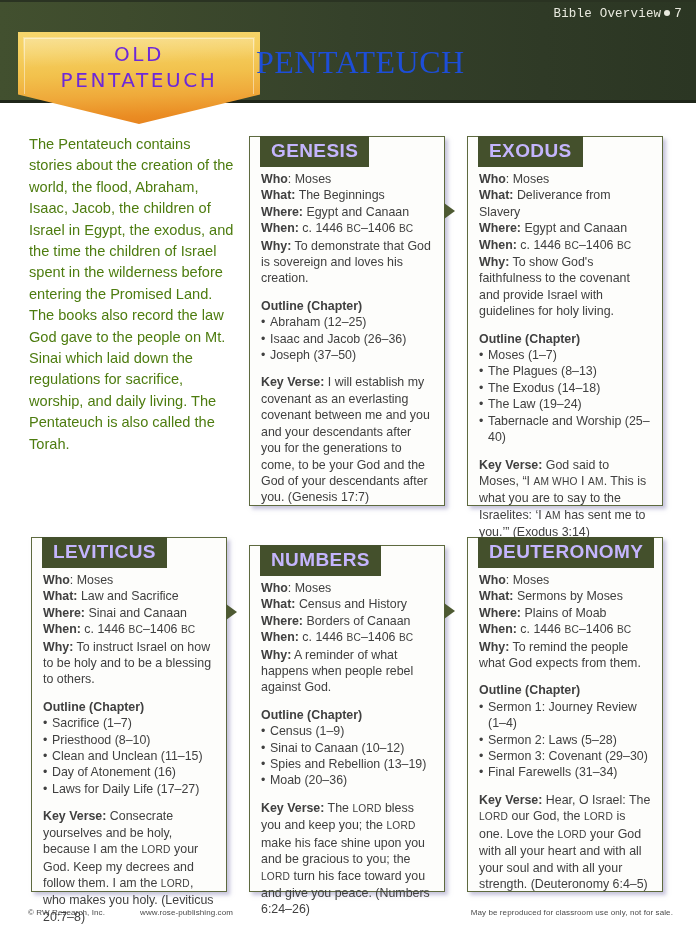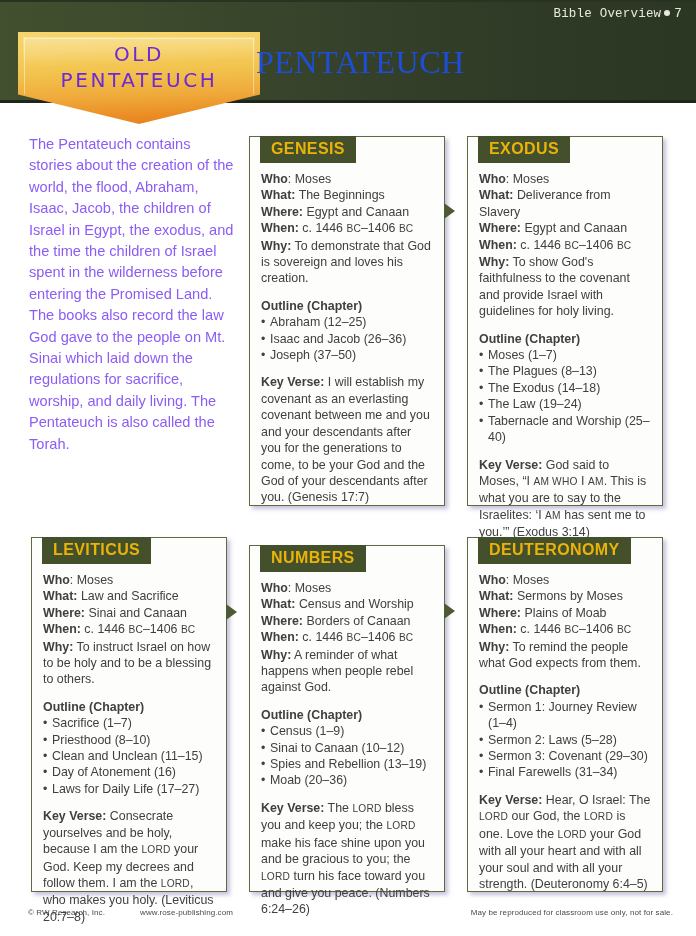--- a/index.html
+++ b/index.html
@@ -106,36 +106,36 @@
     font-weight: 400;
   }
 
   
   .intro {
     position: absolute;
     left: 29px; top: 134px;
     width: 206px;
     font-size: 14.6px;
     line-height: 21.4px;
-    color: #8b5cf6;
+    color: #4d7c0f;
   }
 
   
   .card {
     position: absolute;
     background: #fdfdfb;
     border: 1px solid #5e6a3f;
     box-shadow: 3px 3px 4px rgba(150,145,190,.55);
   }
   .card-head {
     position: absolute;
     left: 10px; top: -1px;
     background: #44502c;
-    color: #eab308;
-    font-size: 16px;
+    color: #c4b5fd;
+    font-size: 19px;
     font-weight: bold;
     letter-spacing: .4px;
     padding: 4px 11px 5px 11px;
     white-space: nowrap;
   }
   .card-body {
     padding: 34px 10px 8px 11px;
     font-size: 12.4px;
     line-height: 16.4px;
     color: #404040;
@@ -271,21 +271,21 @@
   </div>
 </div>
 
 <div class="arrow" style="left:226px; top:604px;"></div>
 
 <div class="card" style="left:249px; top:545px; width:196px; height:347px;">
   <div class="card-head">NUMBERS</div>
   <div class="card-body">
     <div class="facts">
       <div><b>Who</b>: <span>Moses</span></div>
-      <div><b>What:</b> <span>Census and Worship</span></div>
+      <div><b>What:</b> <span>Census and History</span></div>
       <div><b>Where:</b> <span>Borders of Canaan</span></div>
       <div><b>When:</b> <span>c. 1446 </span><span class="sc">BC</span><span>–1406 </span><span class="sc">BC</span></div>
       <div><b>Why:</b> <span>A reminder of what happens when people rebel against God.</span></div>
     </div>
     <div class="outline-title">Outline (Chapter)</div>
     <ul class="outline">
       <li>Census (1–9)</li>
       <li>Sinai to Canaan (10–12)</li>
       <li>Spies and Rebellion (13–19)</li>
       <li>Moab (20–36)</li>

